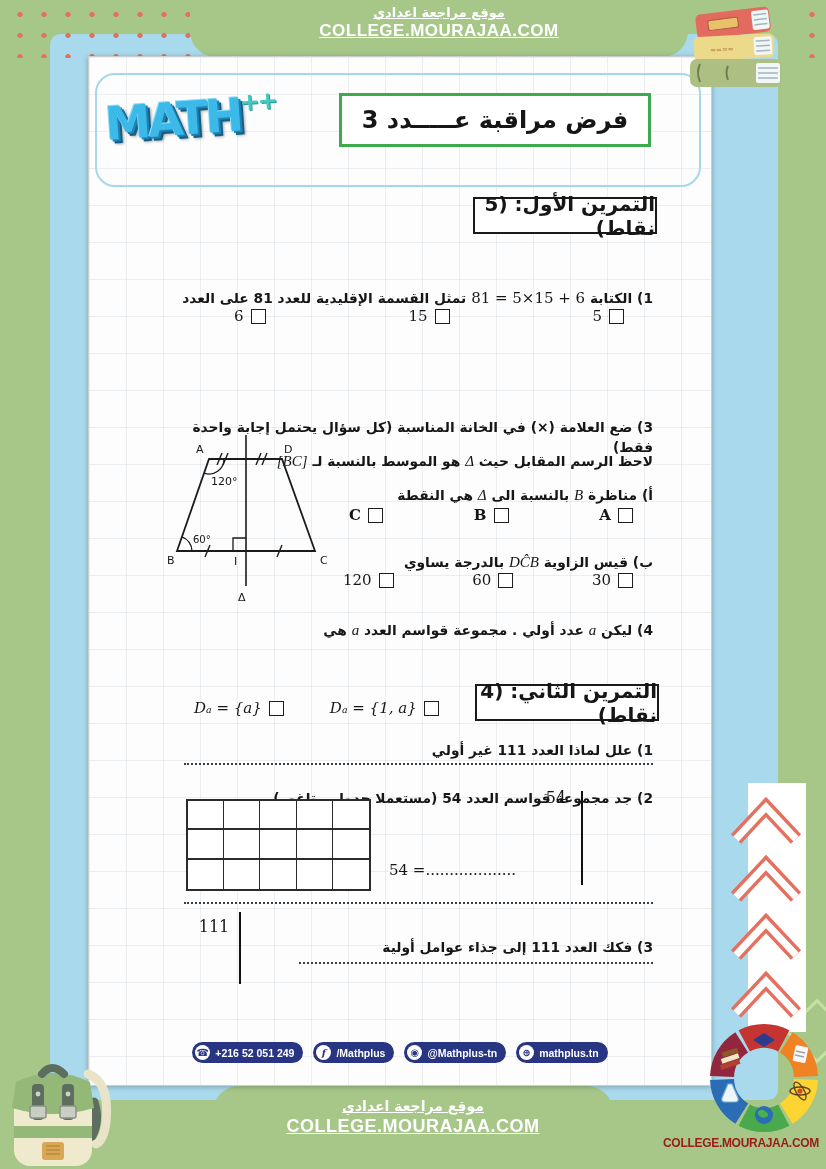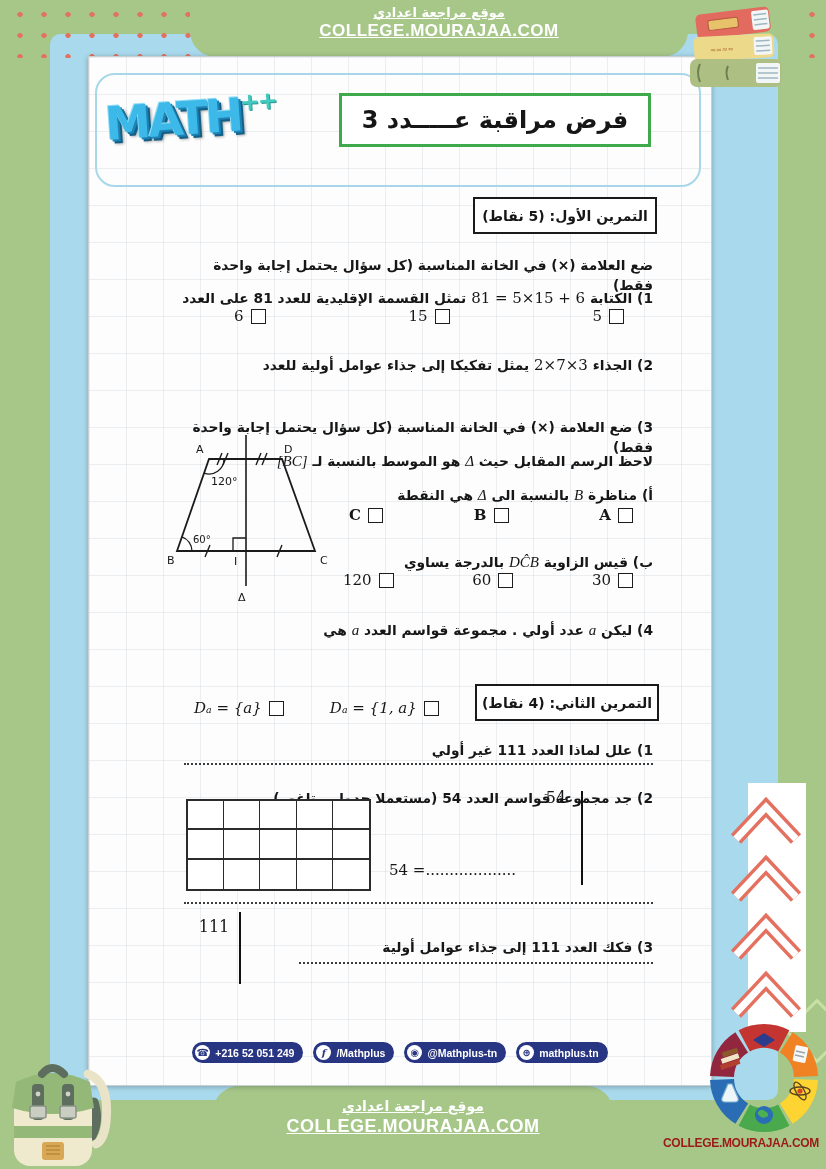--- a/index.html
+++ b/index.html
@@ -35,21 +35,21 @@
   .logo-word{font-weight:bold;font-size:46px;letter-spacing:-3px;color:#3cb9e8;
         text-shadow:-1px -1px 0 #8fdcf6,2px 2px 0 #1c83b4,4px 4px 0 #145f87,5px 5px 3px rgba(0,0,0,.35);}
   .logo-plus{font-weight:bold;font-size:24px;color:#43c9c0;vertical-align:20px;letter-spacing:-2px;
         text-shadow:1px 1px 0 #2a9a92;}
 
   .title-box{left:250px;top:36px;width:306px;height:48px;border:3px solid #3faa4c;background:#fff;
         display:flex;align-items:center;justify-content:center;direction:rtl;
         font-size:24px;font-weight:bold;letter-spacing:1px;}
 
   .ex-box{border:2px solid #1a1a1a;background:#fff;display:flex;align-items:center;justify-content:center;
-        direction:rtl;font-size:14px;font-weight:bold;}
+        direction:rtl;font-size:20px;font-weight:bold;}
   .ex1-box{left:384px;top:140px;width:180px;height:33px;}
   .ex2-box{left:386px;top:627px;width:180px;height:33px;}
 
   .qline{left:80px;right:58px;text-align:right;direction:rtl;font-size:13.8px;font-weight:bold;line-height:20px;}
   .sym{font-family:Liberation Serif, serif;font-style:italic;font-weight:normal;font-size:15px;}
   .formula{font-family:"DejaVu Serif",serif;font-weight:normal;font-size:15px;unicode-bidi:isolate;}
 
   .optrow{display:flex;justify-content:space-between;align-items:center;direction:ltr;}
   .opt{display:flex;align-items:center;}
   .olabel{font-family:"DejaVu Serif",serif;font-size:15px;margin-right:7px;}
@@ -144,23 +144,20 @@
     </div>
 
     <div class="abs title-box">
       <span>فرض مراقبة عـــــدد 3</span>
     </div>
 
     <div class="abs ex-box ex1-box">
       <span>التمرين الأول: (5 نقاط)</span>
     </div>
 
-    <p class="abs qline" style="top:184px;">
-      <span>ضع العلامة (×) في الخانة المناسبة (كل سؤال يحتمل إجابة واحدة فقط)</span>
-    </p>
 
     <p class="abs qline" style="top:217px;">
       <span>1) الكتابة</span>
       <span class="formula" dir="ltr">81 = 5×15 + 6</span>
       <span>تمثل القسمة الإقليدية للعدد 81 على العدد</span>
     </p>
 
     <div class="abs optrow" style="top:250px;left:145px;width:390px;">
       <div class="opt">
         <span class="olabel">6</span>
@@ -169,25 +166,20 @@
       <div class="opt">
         <span class="olabel">15</span>
         <span class="cbox"></span>
       </div>
       <div class="opt">
         <span class="olabel">5</span>
         <span class="cbox"></span>
       </div>
     </div>
 
-    <p class="abs qline" style="top:284px;">
-      <span>2) الجذاء</span>
-      <span class="formula" dir="ltr">2×7×3</span>
-      <span>يمثل تفكيكا إلى جذاء عوامل أولية للعدد</span>
-    </p>
 
 
     <p class="abs qline" style="top:346px;">
       <span>3) ضع العلامة (×) في الخانة المناسبة (كل سؤال يحتمل إجابة واحدة فقط)</span>
     </p>
 
     <p class="abs qline" style="top:380px;">
       <span>لاحظ الرسم المقابل حيث</span>
       <span class="sym">Δ</span>
       <span>هو الموسط بالنسبة لـ</span>

